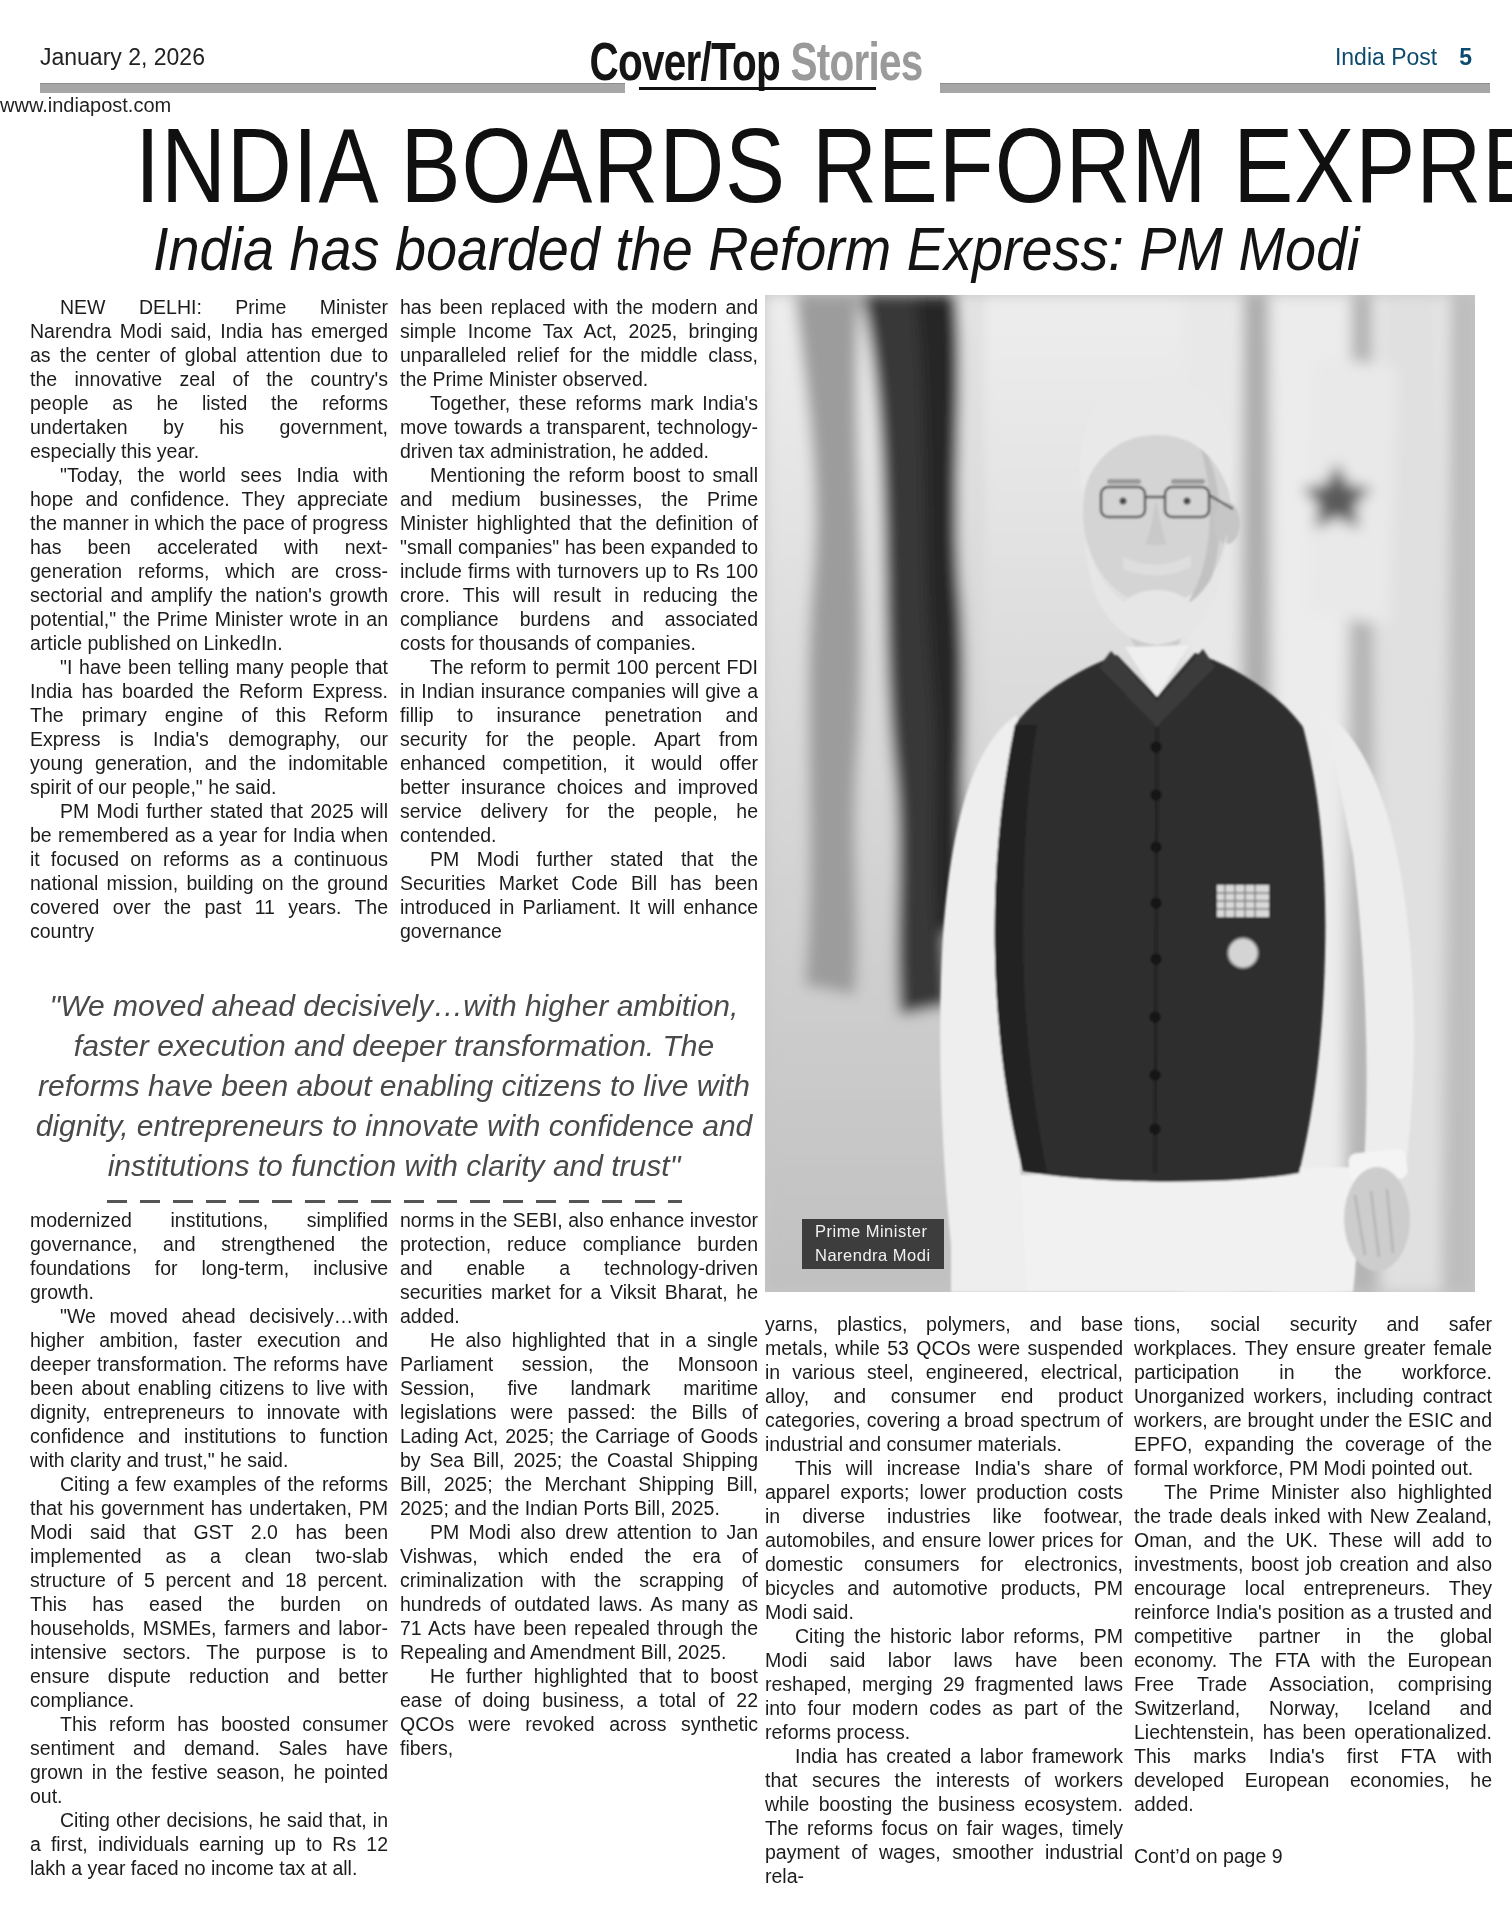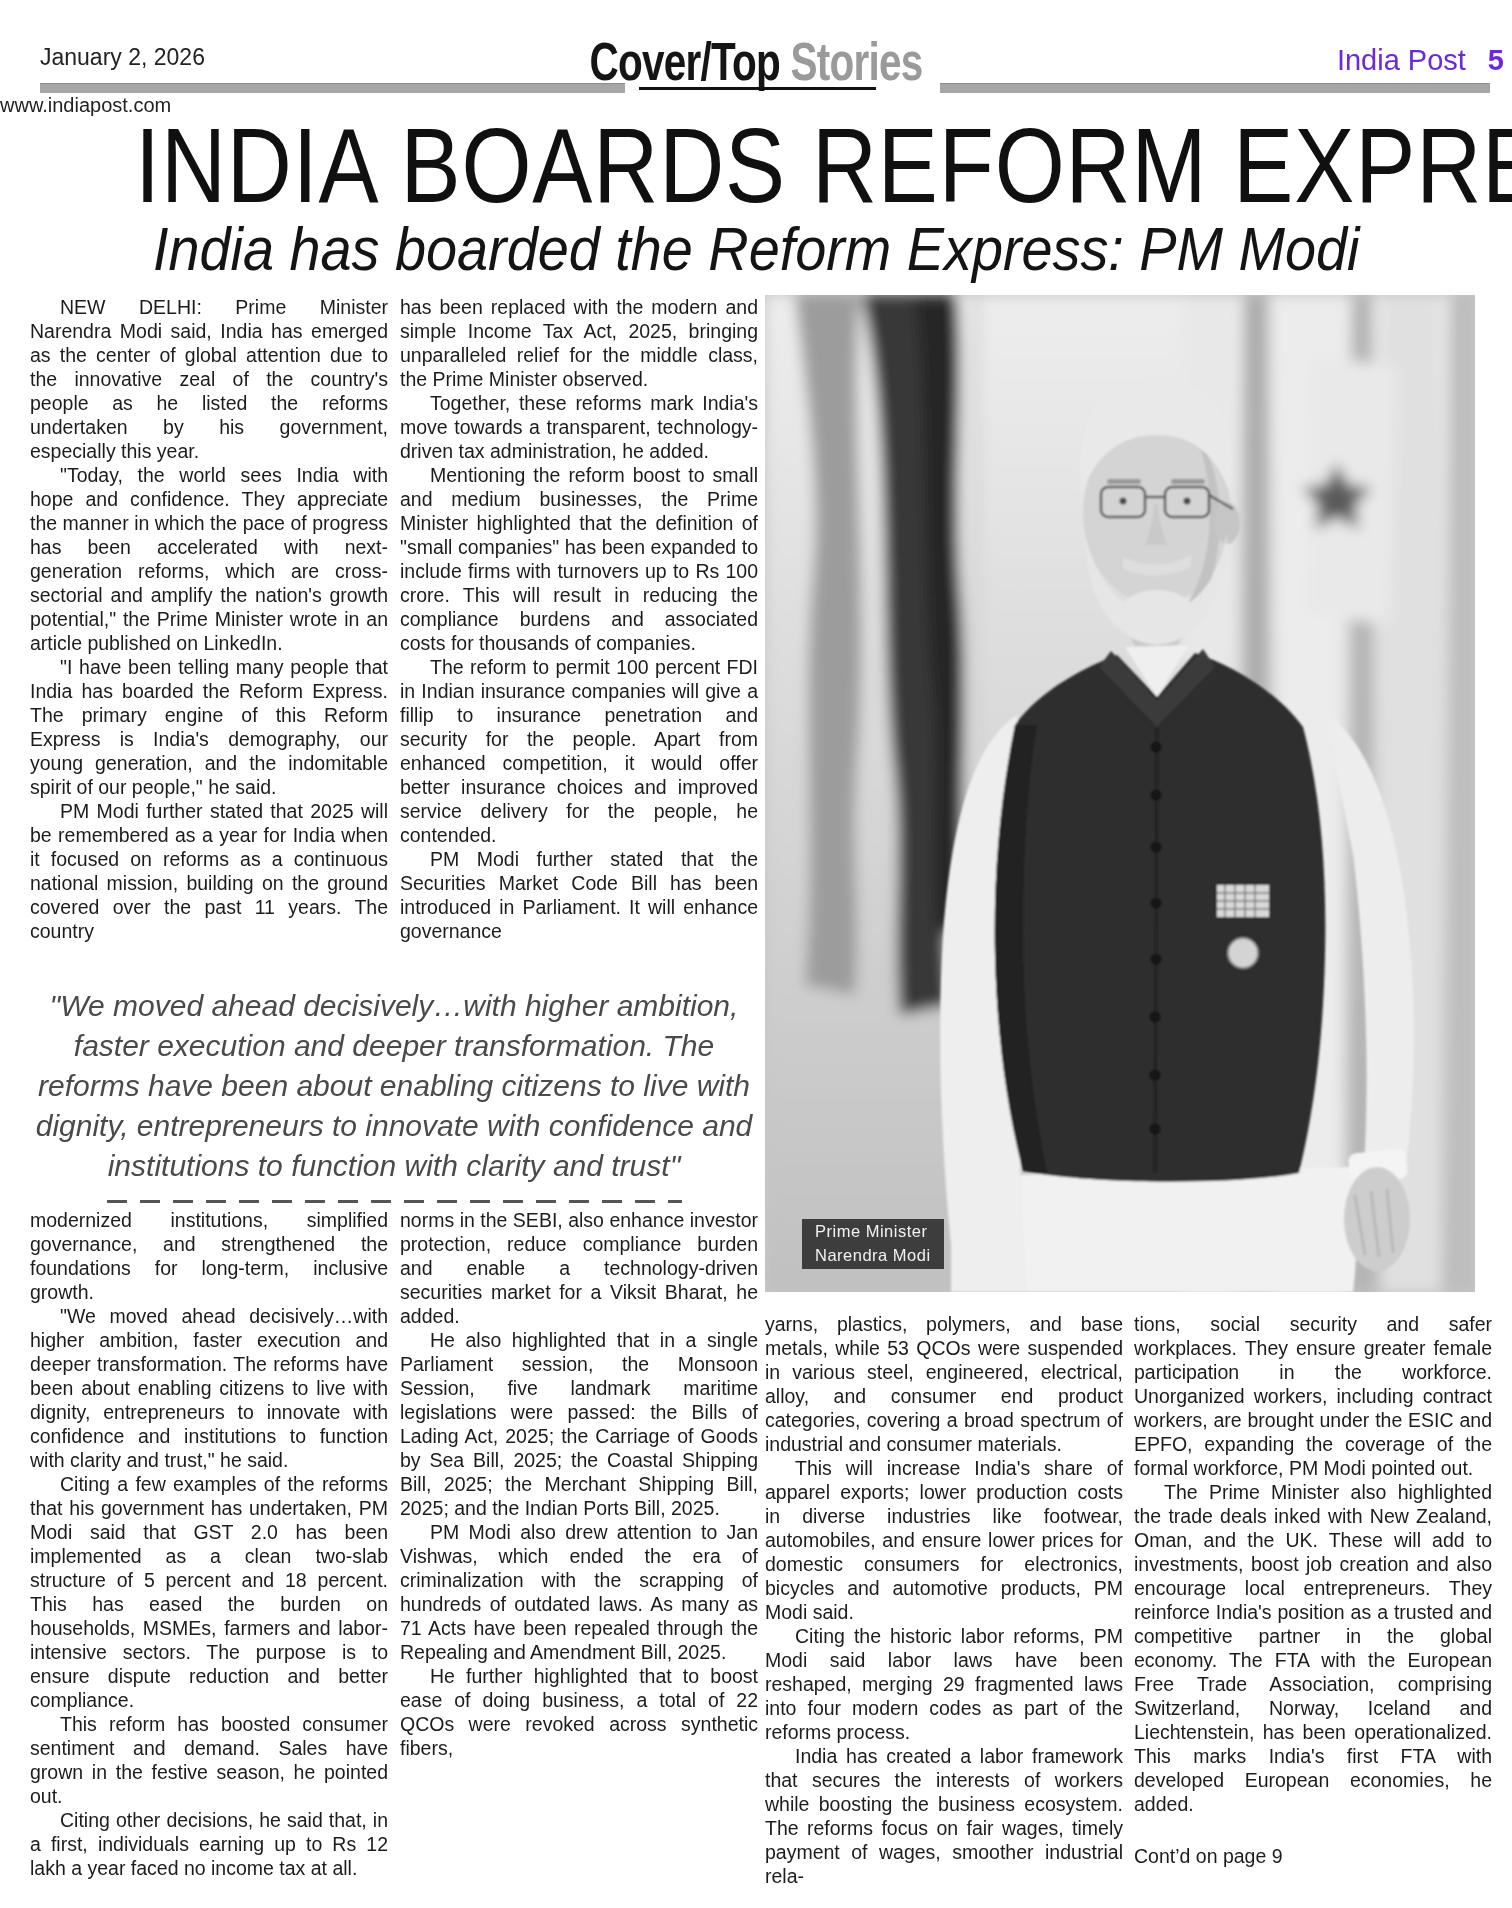--- a/index.html
+++ b/index.html
@@ -4,21 +4,21 @@
 <style>
   html,body { margin:0; padding:0; background:#ffffff; }
   .page {
     position:relative; width:1512px; height:1908px; background:#ffffff;
     font-family:"Liberation Sans", sans-serif; color:#1c1c1c; overflow:hidden;
   }
   .abs { position:absolute; }
 
   
   .date { left:40px; top:44px; font-size:23px; color:#222; }
-  .pub  { right:8px; top:44px; font-size:29px; color:#6d28d9; }
+  .pub  { right:40px; top:44px; font-size:23px; color:#0c4a6e; }
   .pub .pgnum { font-weight:bold; margin-left:22px; }
   .masthead { left:0; right:0; top:30px; text-align:center; white-space:nowrap; }
   .masthead .mh-inner {
     display:inline-block; transform:scaleX(0.75); transform-origin:center;
     font-weight:bold; font-size:54px; letter-spacing:-1px; color:#151515;
   }
   .masthead .mh-gray { color:#9a9a9a; margin-left:14px; }
   .mh-rule { left:639px; top:87px; width:237px; height:3px; background:#111; }
   .bar { top:83px; height:9px; background:#a6a6a6; border-top:1px solid #8c8c8c; }
   .bar.left  { left:40px;  width:585px; }

